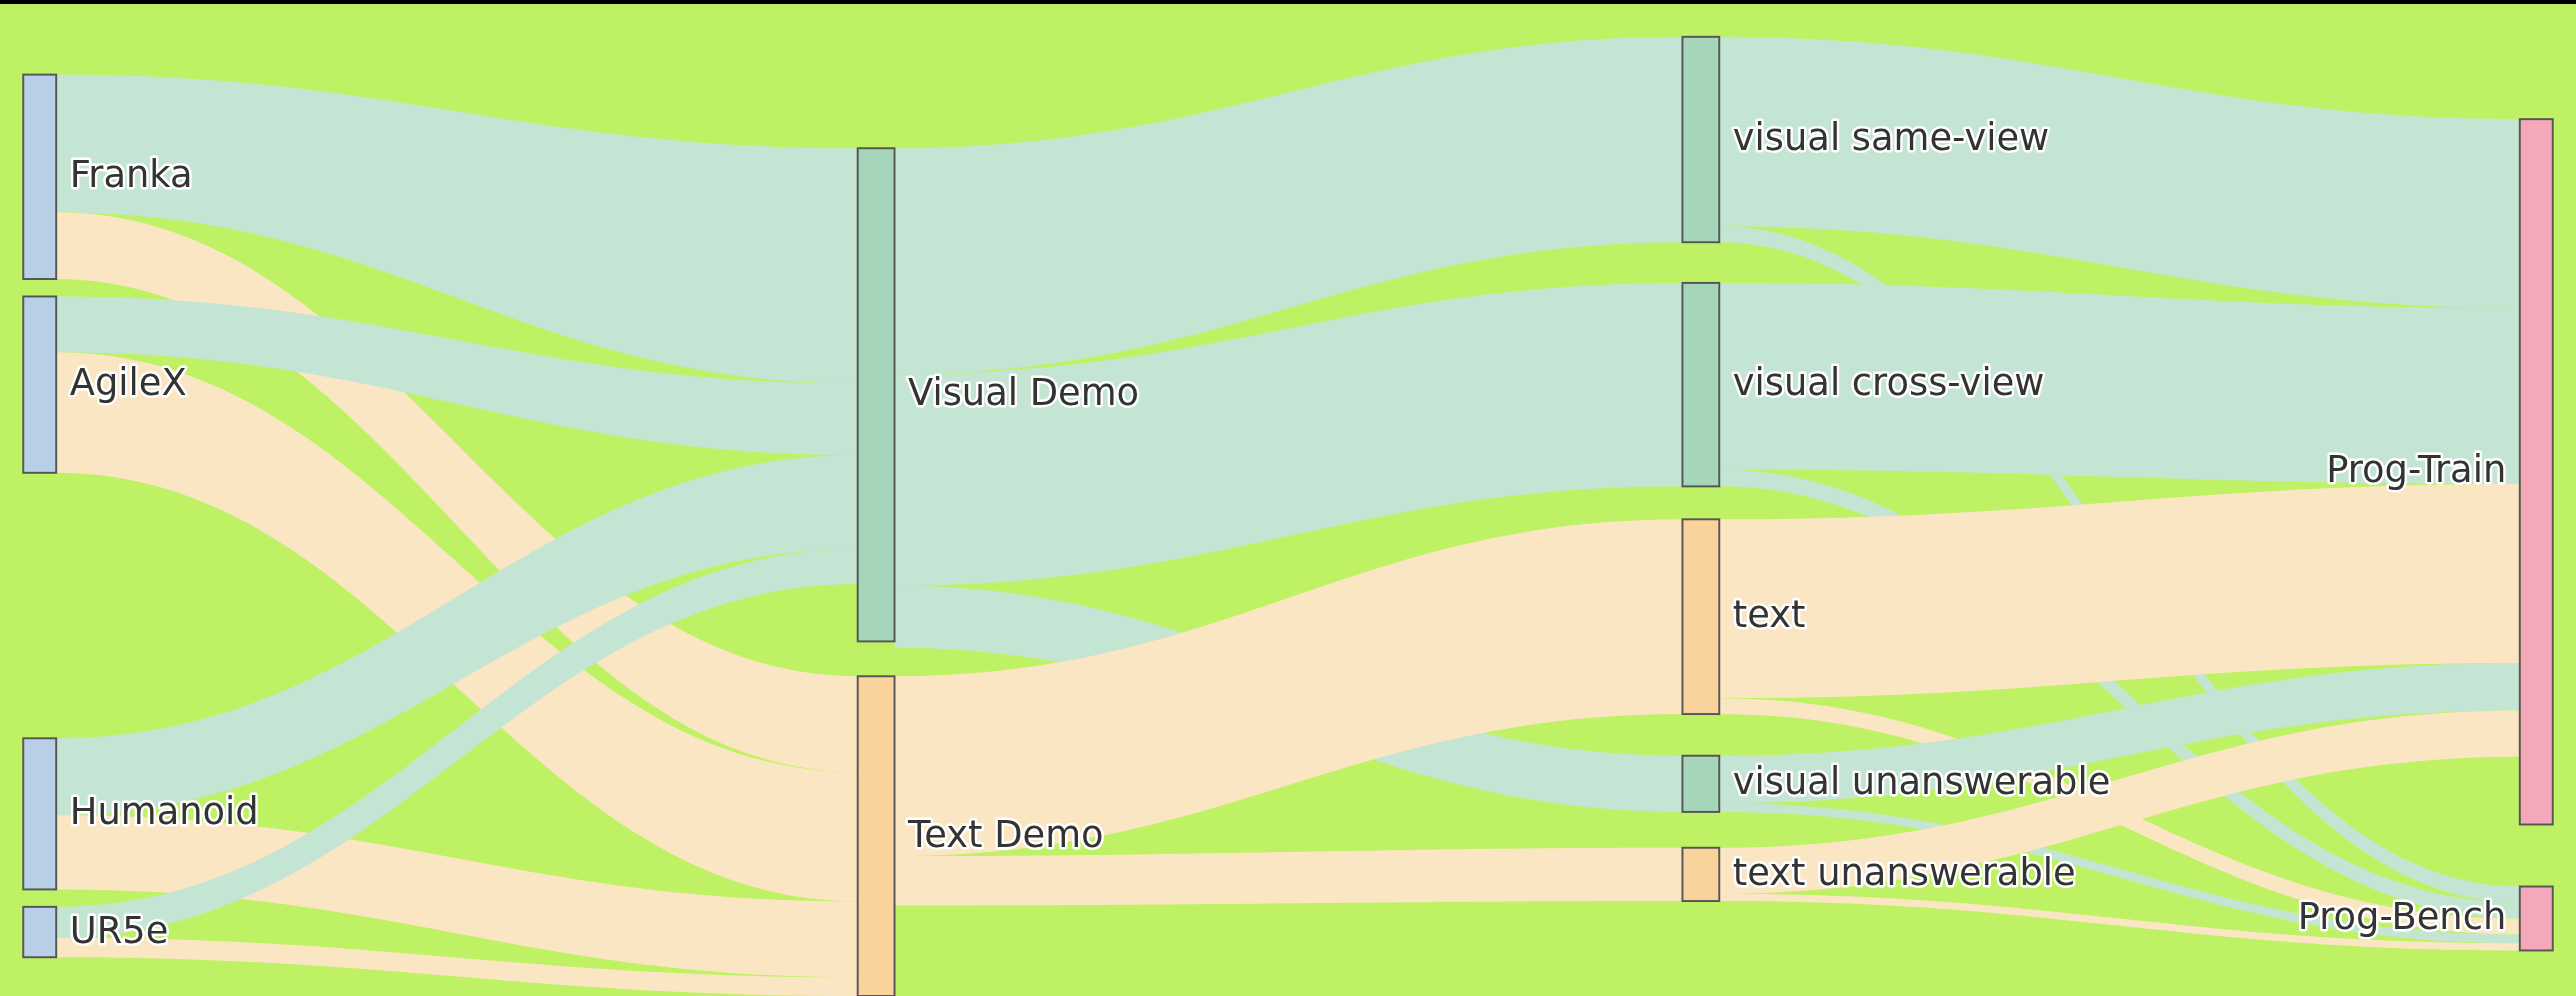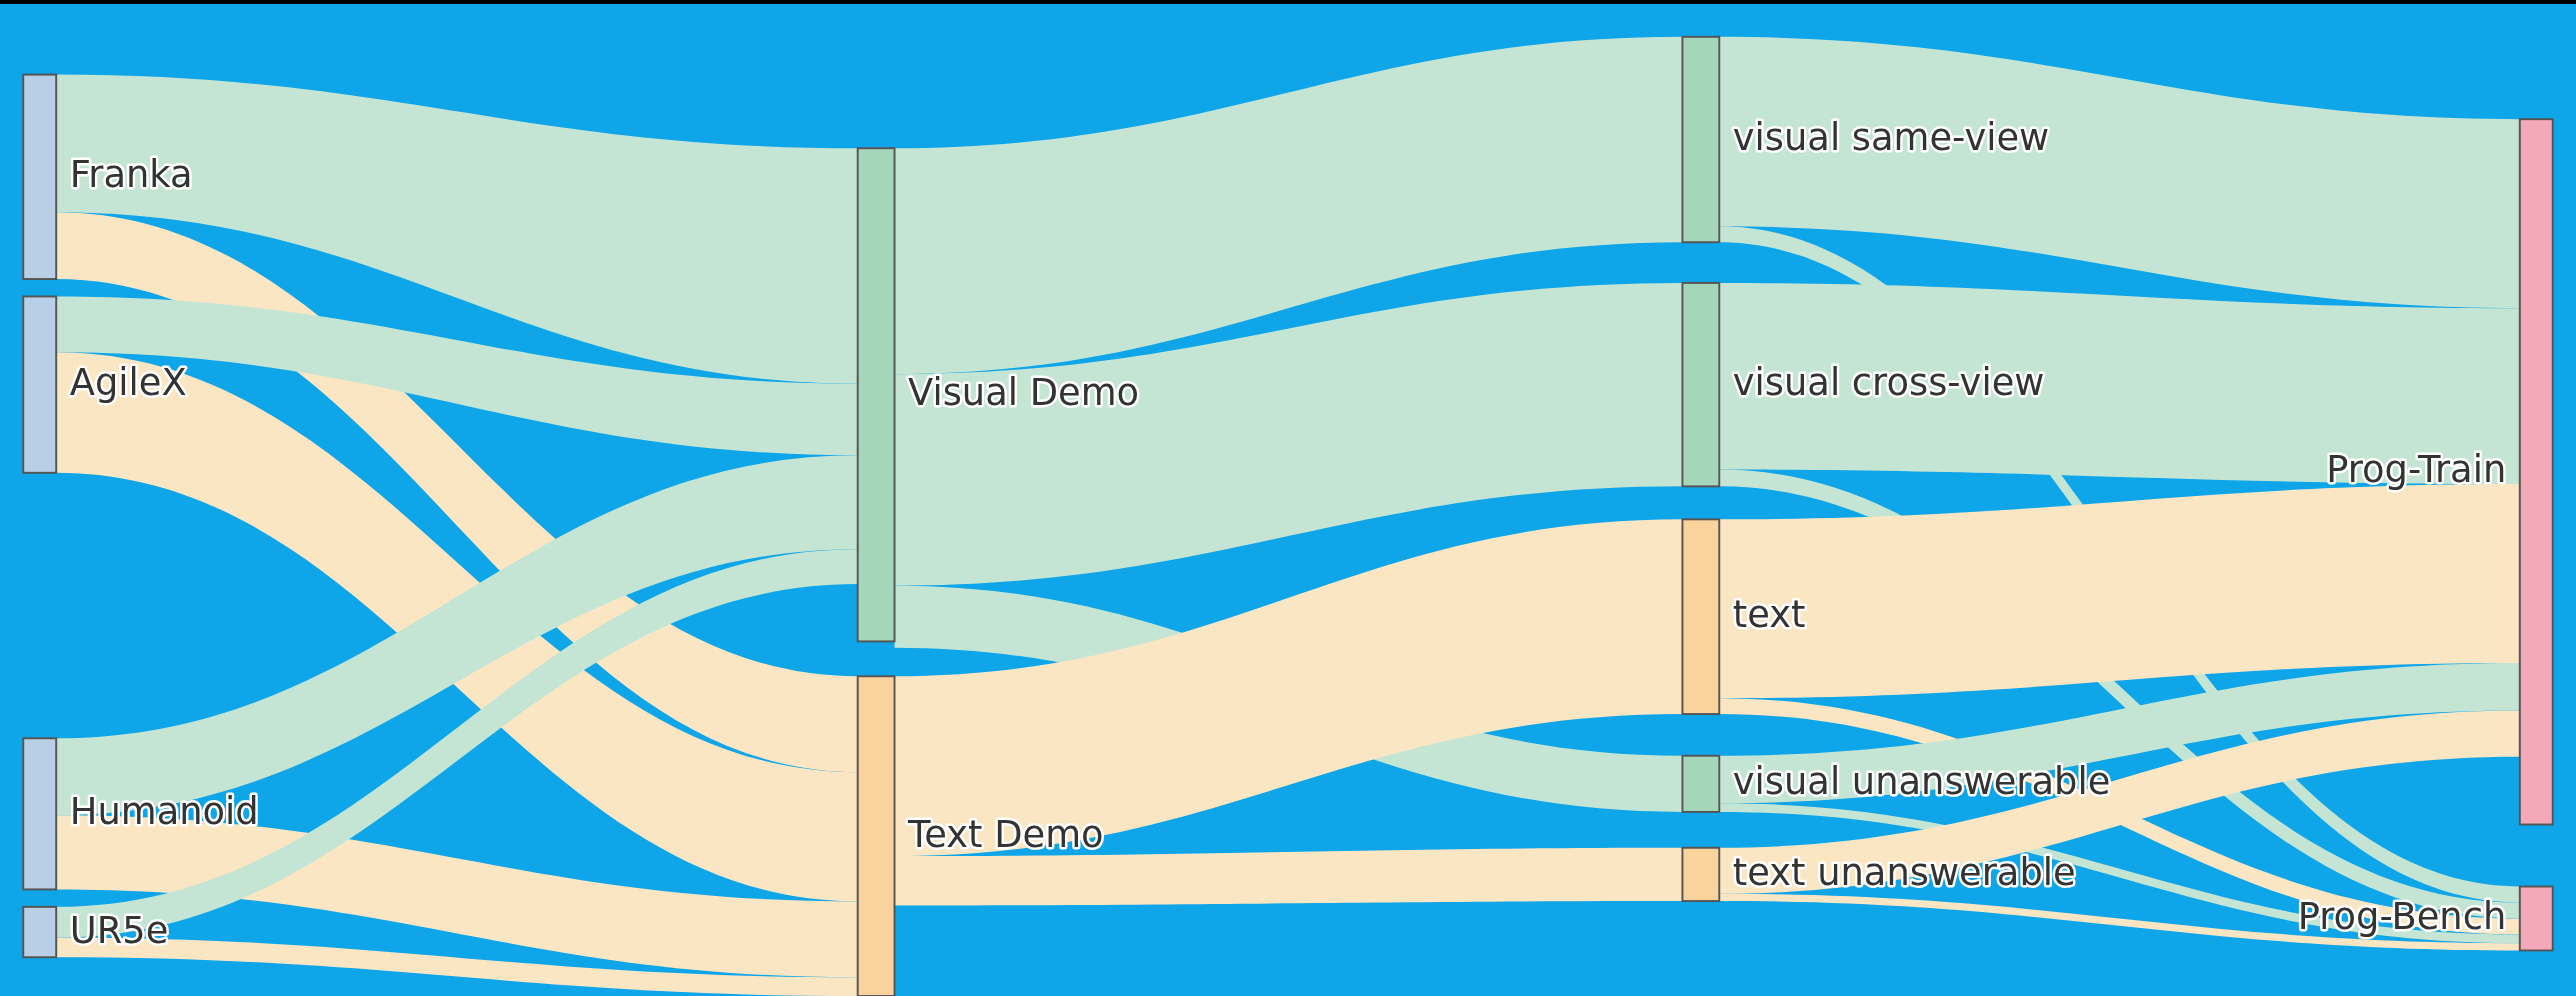--- a/index.html
+++ b/index.html
@@ -4,21 +4,21 @@
 <style>
   html, body {
     margin: 0;
     padding: 0;
     background: #ffffff;
   }
   #stage {
     position: relative;
     width: 2576px;
     height: 996px;
-    background: #0ea5e9;
+    background: #bef264;
     overflow: hidden;
     font-family: "DejaVu Sans", "Liberation Sans", sans-serif;
   }
   svg#sankey {
     position: absolute;
     left: 0; top: 0;
     width: 2576px;
     height: 996px;
     display: block;
   }

